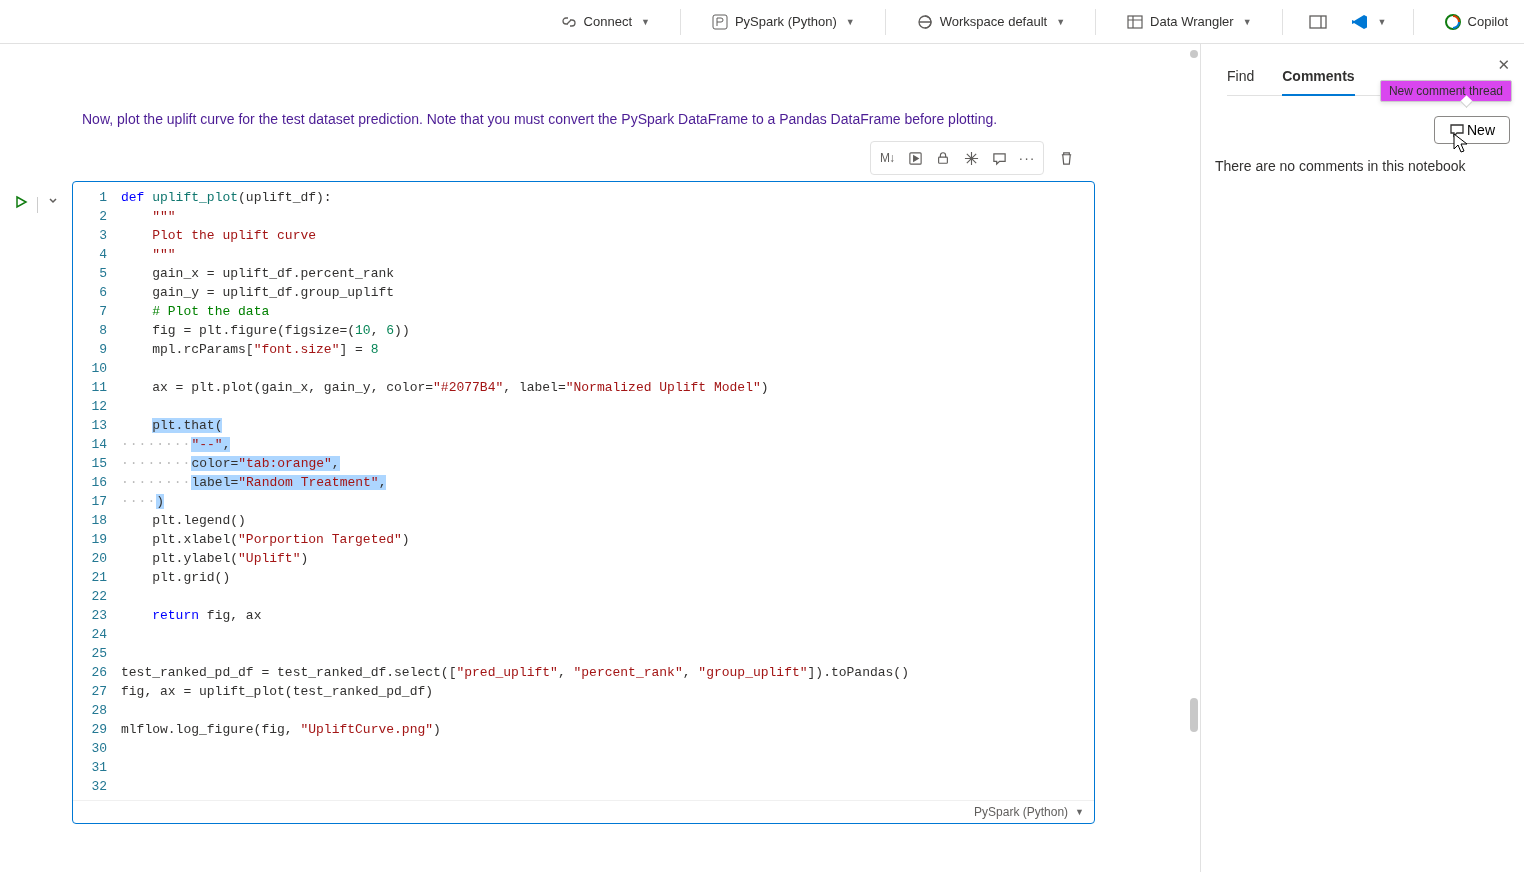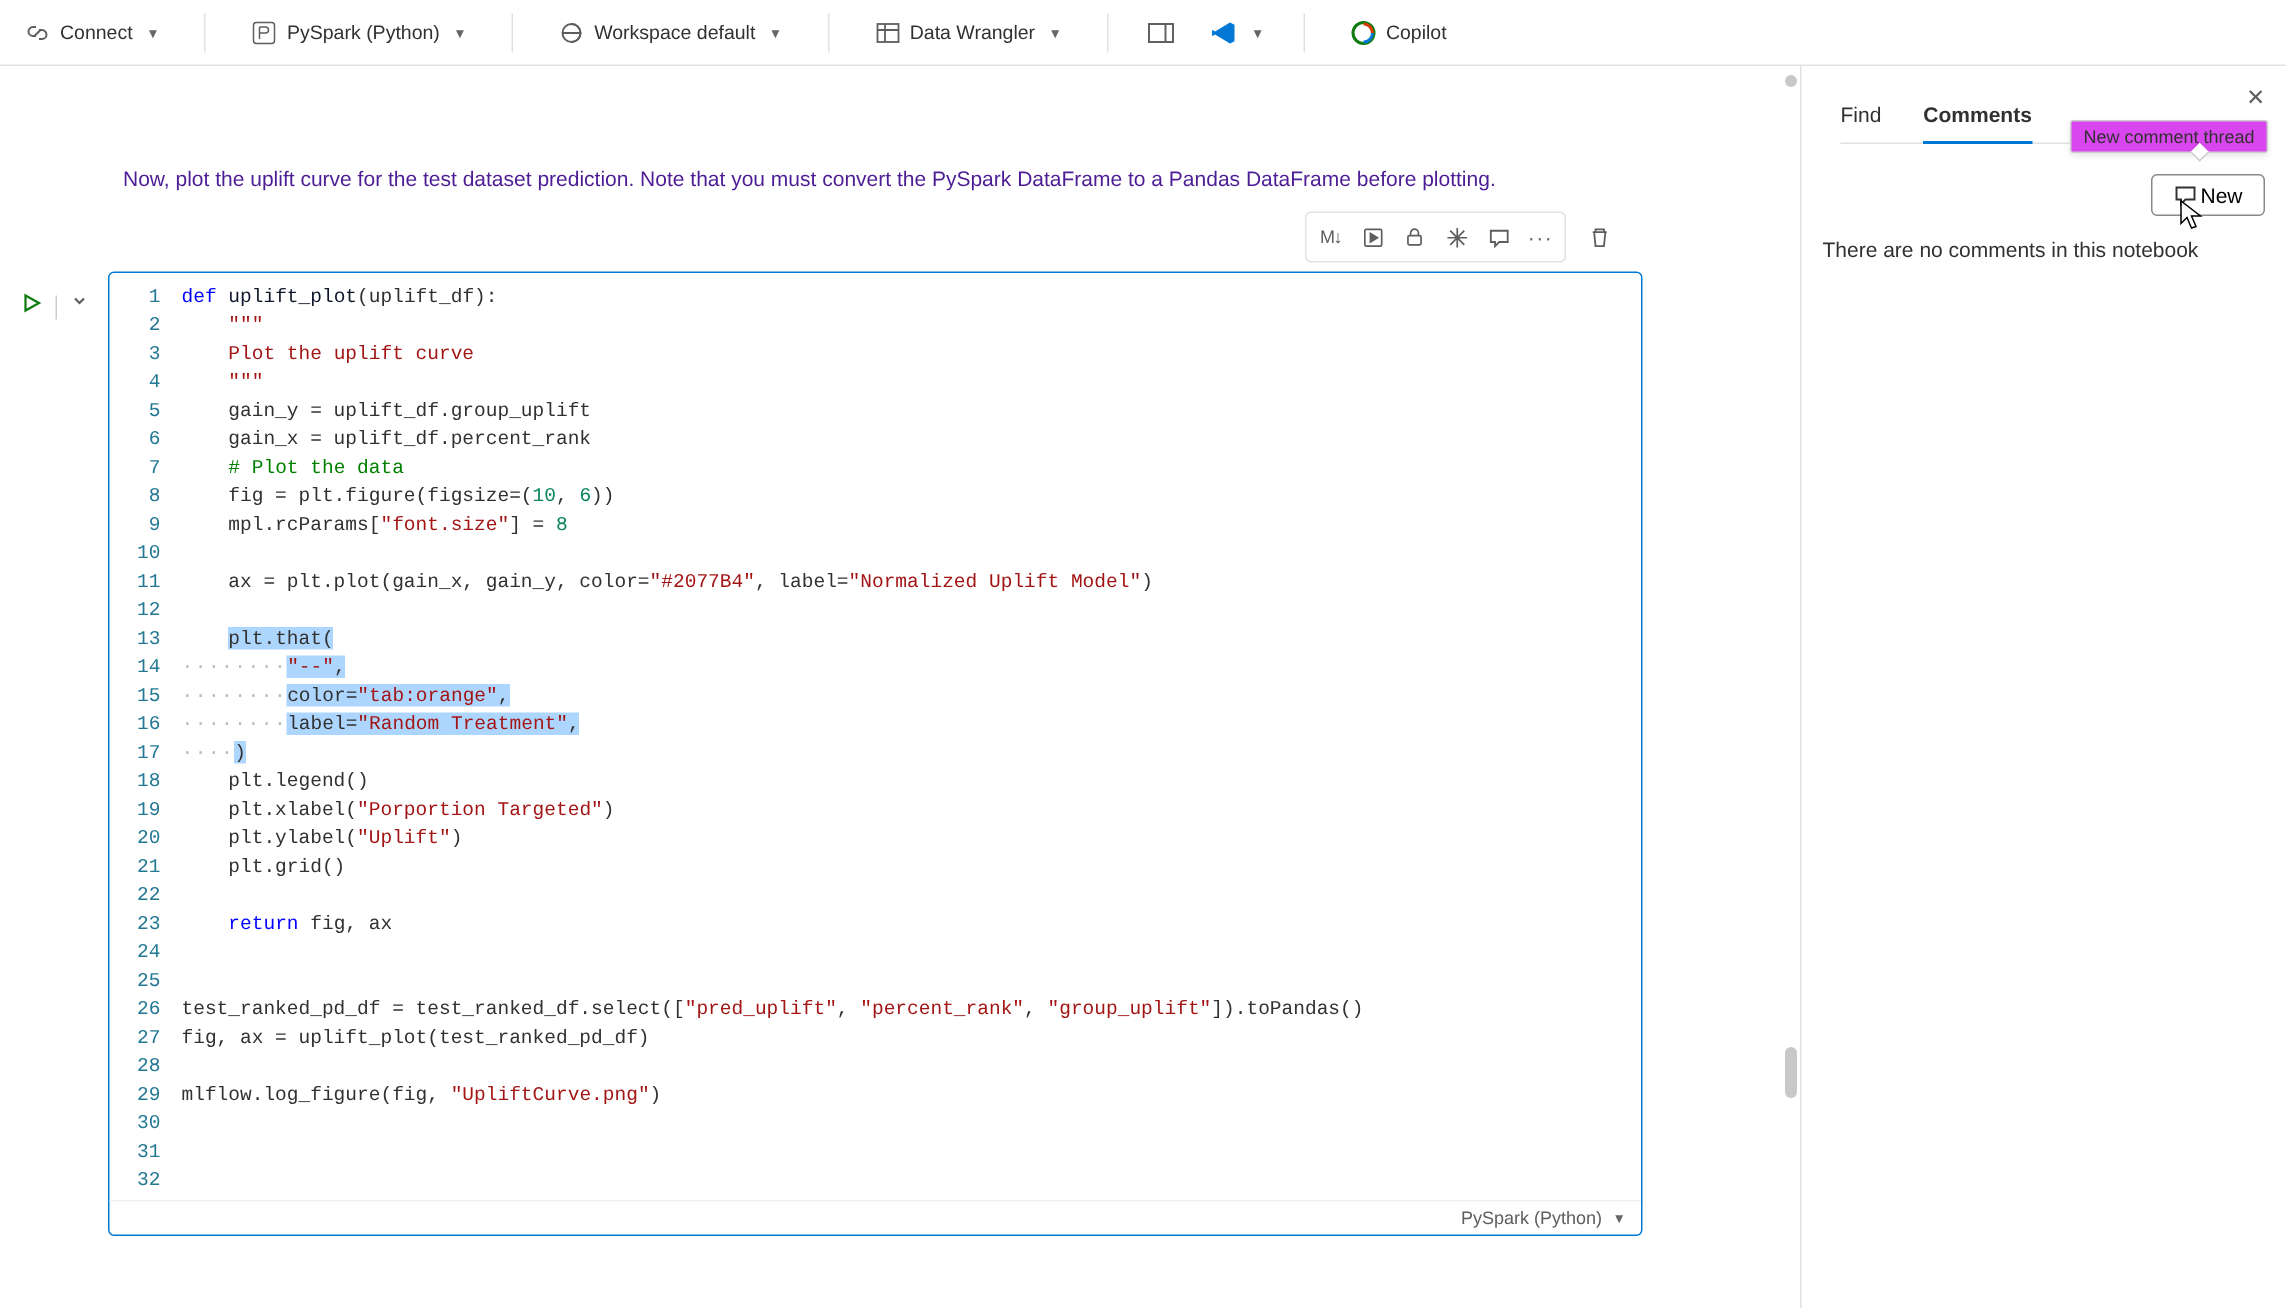--- a/index.html
+++ b/index.html
@@ -1,18 +1,18 @@
 <!DOCTYPE html>
 <html><head>
 <meta charset="utf-8">
 <style>
 * { margin: 0; padding: 0; box-sizing: border-box; }
 body { font-family: "Segoe UI", Arial, sans-serif; font-size: 13px; color: #323130; background: #fff; overflow: hidden; }
 
-.toolbar { height: 44px; border-bottom: 1px solid #e1e1e1; display: flex; align-items: center; padding: 0 8px; gap: 16px; }
+.toolbar { height: 44px; border-bottom: 1px solid #e1e1e1; display: flex; align-items: center; padding: 0 8px; gap: 16px; justify-content: flex-end; }
 .toolbar-sep { width: 1px; height: 26px; background: #e1e1e1; margin: 0 6px; }
 .tbtn { display: flex; align-items: center; gap: 6px; padding: 5px 8px; border-radius: 4px; cursor: pointer; color: #323130; }
 .chev { font-size: 9px; color: #666; margin-left: 3px; }
 .ticon { width: 18px; height: 18px; display: flex; align-items: center; justify-content: center; }
 
 .main-wrap { display: flex; height: calc(100vh - 44px); }
 .notebook-col { flex: 1; position: relative; overflow: hidden; padding: 20px 10px 0 0; }
 .scroll-thumb { position: absolute; right: 2px; width: 8px; background: #c8c8c8; border-radius: 4px; }
 
 .md-cell { padding: 0 0 10px 82px; font-size: 14px; color: #4c1d95; max-width: 1080px; margin-top: 47px; }
@@ -30,21 +30,21 @@
 
 .code-cell { flex: 1; border: 1px solid #0078d4; border-radius: 4px; position: relative; background: #fff; }
 
 .code-body { display: flex; font-family: "Consolas", "Courier New", monospace; font-size: 13px; line-height: 19px; padding: 6px 0 4px 0; }
 .line-nums { width: 48px; text-align: right; color: #237893; padding-right: 14px; user-select: none; }
 .line-nums div { height: 19px; }
 .code-lines { flex: 1; }
 .code-lines .ln { height: 19px; white-space: pre; position: relative; }
 .sel { background: #add6ff; }
 .tok-kw { color: #0000ff; }
-.tok-fn { color: #0f172a; }
+.tok-fn { color: #0f766e; }
 .tok-str { color: #a31515; }
 .tok-com { color: #008000; }
 .tok-num { color: #098658; }
 .dots { color: #bbb; letter-spacing: 1px; }
 
 .cell-footer { display: flex; justify-content: flex-end; align-items: center; padding: 4px 10px; border-top: 1px solid #f0f0f0; font-size: 12px; color: #605e5c; gap: 4px; }
 
 .side-panel { width: 324px; border-left: 1px solid #e1e1e1; padding: 18px 14px; position: relative; }
 .panel-close { position: absolute; top: 12px; right: 14px; cursor: pointer; color: #605e5c; font-size: 15px; }
 .tabs { display: flex; gap: 28px; border-bottom: 1px solid #e1e1e1; margin-bottom: 20px; margin-left: 12px; }
@@ -223,22 +223,22 @@
               <div>29</div>
               <div>30</div>
               <div>31</div>
               <div>32</div>
             </div>
           <div class="code-lines" id="code-lines">
               <div class="ln"><span class="tok-kw">def</span> <span class="tok-fn">uplift_plot</span>(uplift_df):</div>
               <div class="ln">    <span class="tok-str">"""</span></div>
               <div class="ln">    <span class="tok-str">Plot the uplift curve</span></div>
               <div class="ln">    <span class="tok-str">"""</span></div>
+              <div class="ln">    gain_x = uplift_df.percent_rank</div>
               <div class="ln">    gain_y = uplift_df.group_uplift</div>
-              <div class="ln">    gain_x = uplift_df.percent_rank</div>
               <div class="ln">    <span class="tok-com"># Plot the data</span></div>
               <div class="ln">    fig = plt.figure(figsize=(<span class="tok-num">10</span>, <span class="tok-num">6</span>))</div>
               <div class="ln">    mpl.rcParams[<span class="tok-str">"font.size"</span>] = <span class="tok-num">8</span></div>
               <div class="ln"></div>
               <div class="ln">    ax = plt.plot(gain_x, gain_y, color=<span class="tok-str">"#2077B4"</span>, label=<span class="tok-str">"Normalized Uplift Model"</span>)</div>
               <div class="ln"></div>
               <div class="ln">    <span class="sel">plt.that(</span></div>
               <div class="ln"><span class="dots">········</span><span class="sel"><span class="tok-str">"--"</span>,</span></div>
               <div class="ln"><span class="dots">········</span><span class="sel">color=<span class="tok-str">"tab:orange"</span>,</span></div>
               <div class="ln"><span class="dots">········</span><span class="sel">label=<span class="tok-str">"Random Treatment"</span>,</span></div>

